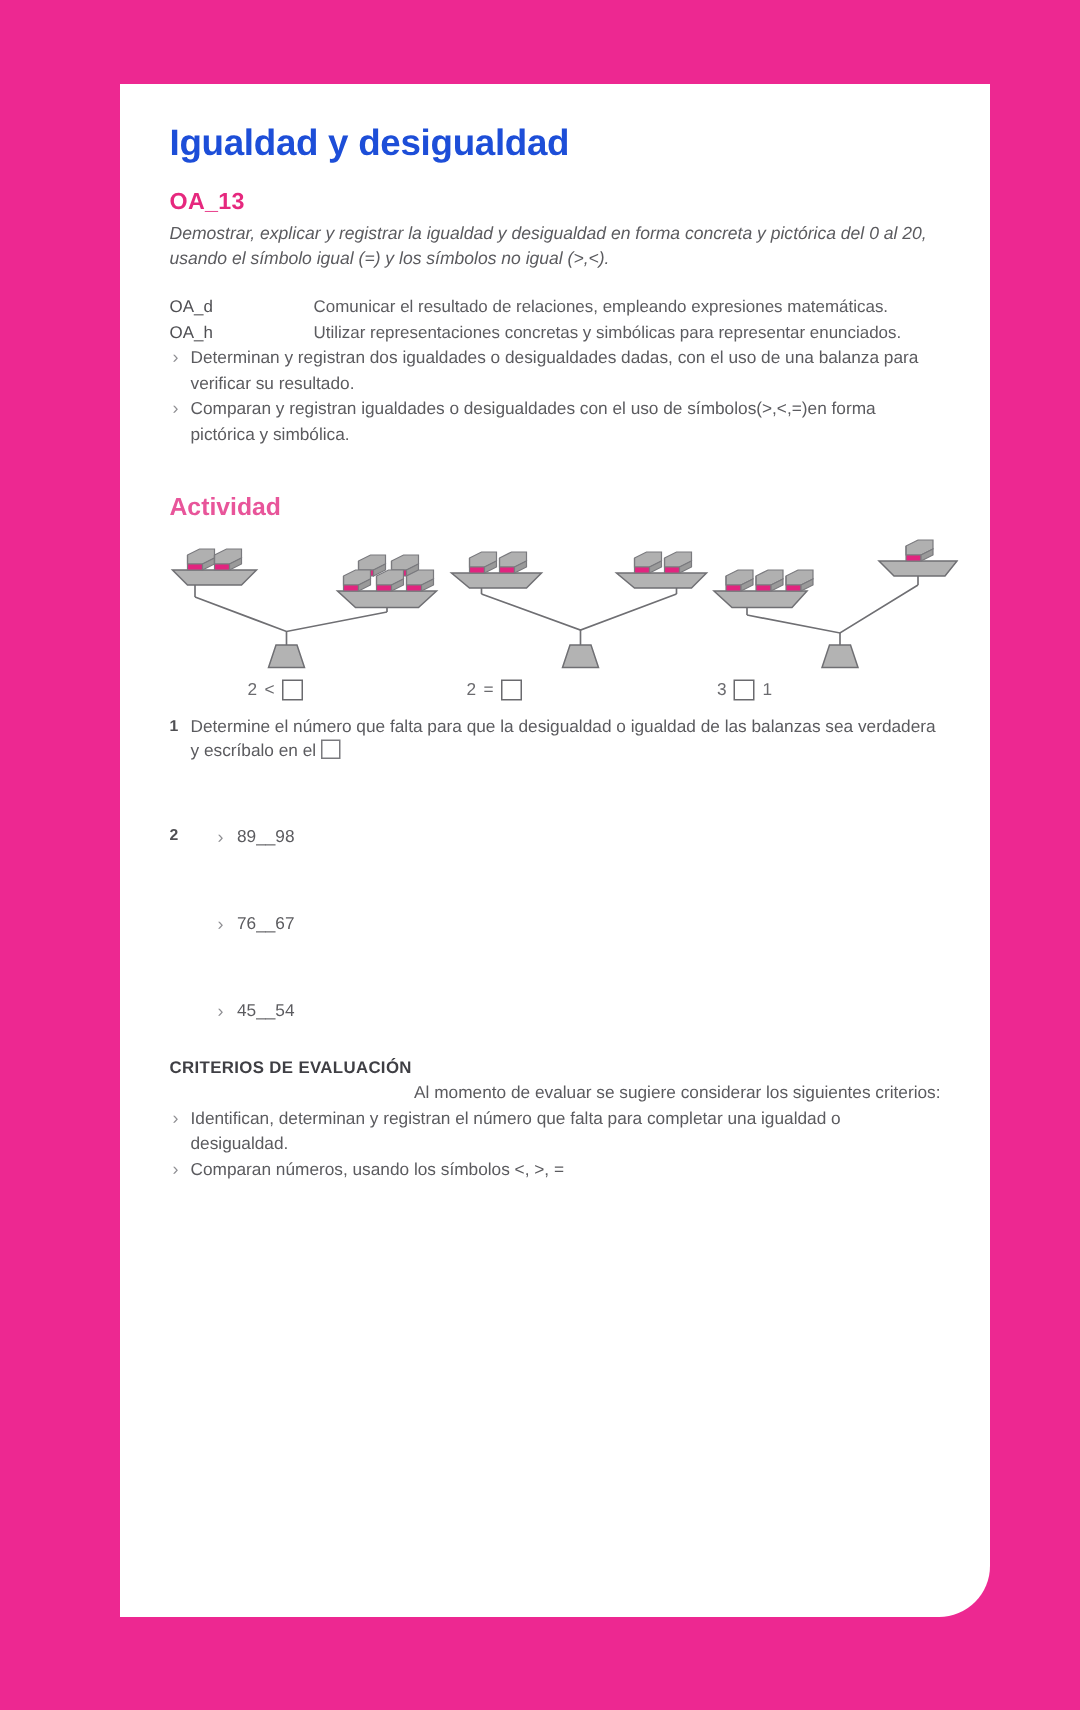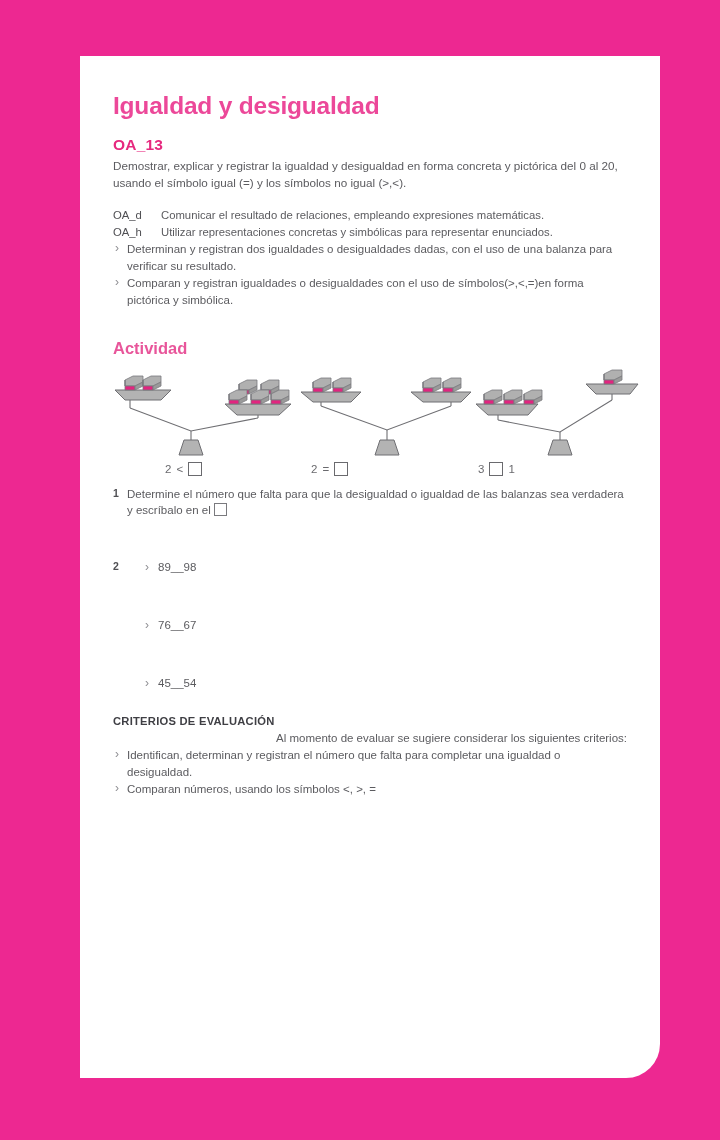--- a/index.html
+++ b/index.html
@@ -23,52 +23,53 @@
   #content {
     position: absolute;
     left: 33px;
     top: 26px;
     width: 514px;
   }
 
   h1.doc-title {
     font-size: 24.5px;
     font-weight: bold;
-    color: #ec4899;
-    margin: 10px 0 16px 0;
+    color: #1d4ed8;
+    margin: 0 0 16px 0;
     letter-spacing: -0.2px;
   }
 
   .oa-code {
     font-size: 15.5px;
     font-weight: bold;
     color: #e6287e;
     margin: 0 0 4px 0;
     letter-spacing: 0.2px;
   }
   .oa-desc {
     font-size: 11.7px;
     line-height: 1.42;
     color: #5b5b5f;
     margin: 0 0 16px 0;
+    font-style: italic;
   }
 
   .oa-row {
     font-size: 11.3px;
     line-height: 1.5;
     color: #5b5b5f;
     display: flex;
   }
   .oa-row .lbl {
     font-weight: normal;
     color: #4f4f53;
     width: 48px;
     flex: none;
   }
-  .oa-row .txt { flex: 1; }
+  .oa-row .txt { flex: 1; margin-left: 48px; }
 
   .sec-head {
     font-size: 11.2px;
     font-weight: bold;
     color: #3f3f44;
     letter-spacing: 0.25px;
     margin: 18px 0 3px 0;
   }
   .sec-intro {
     font-size: 11.5px;

